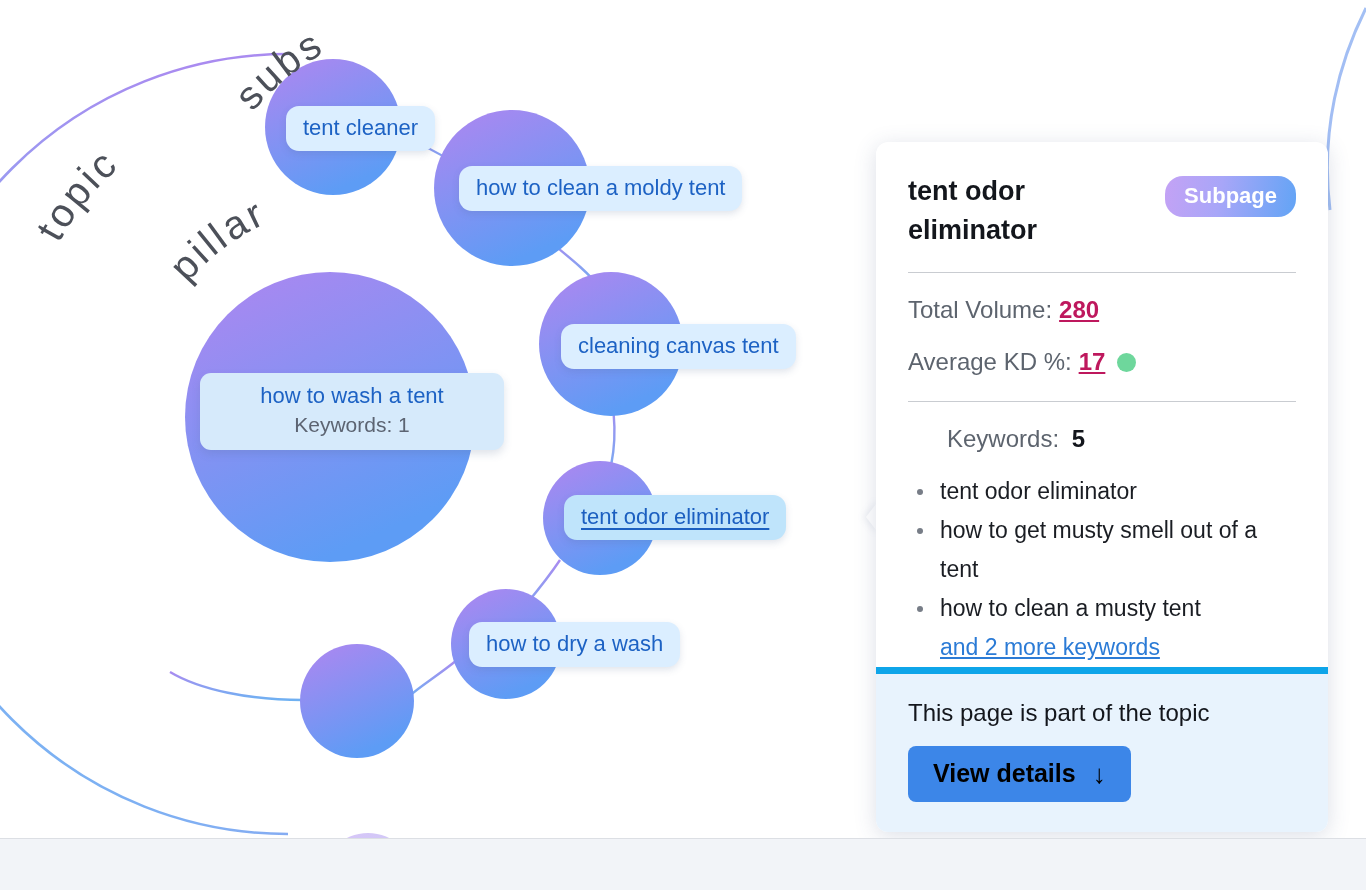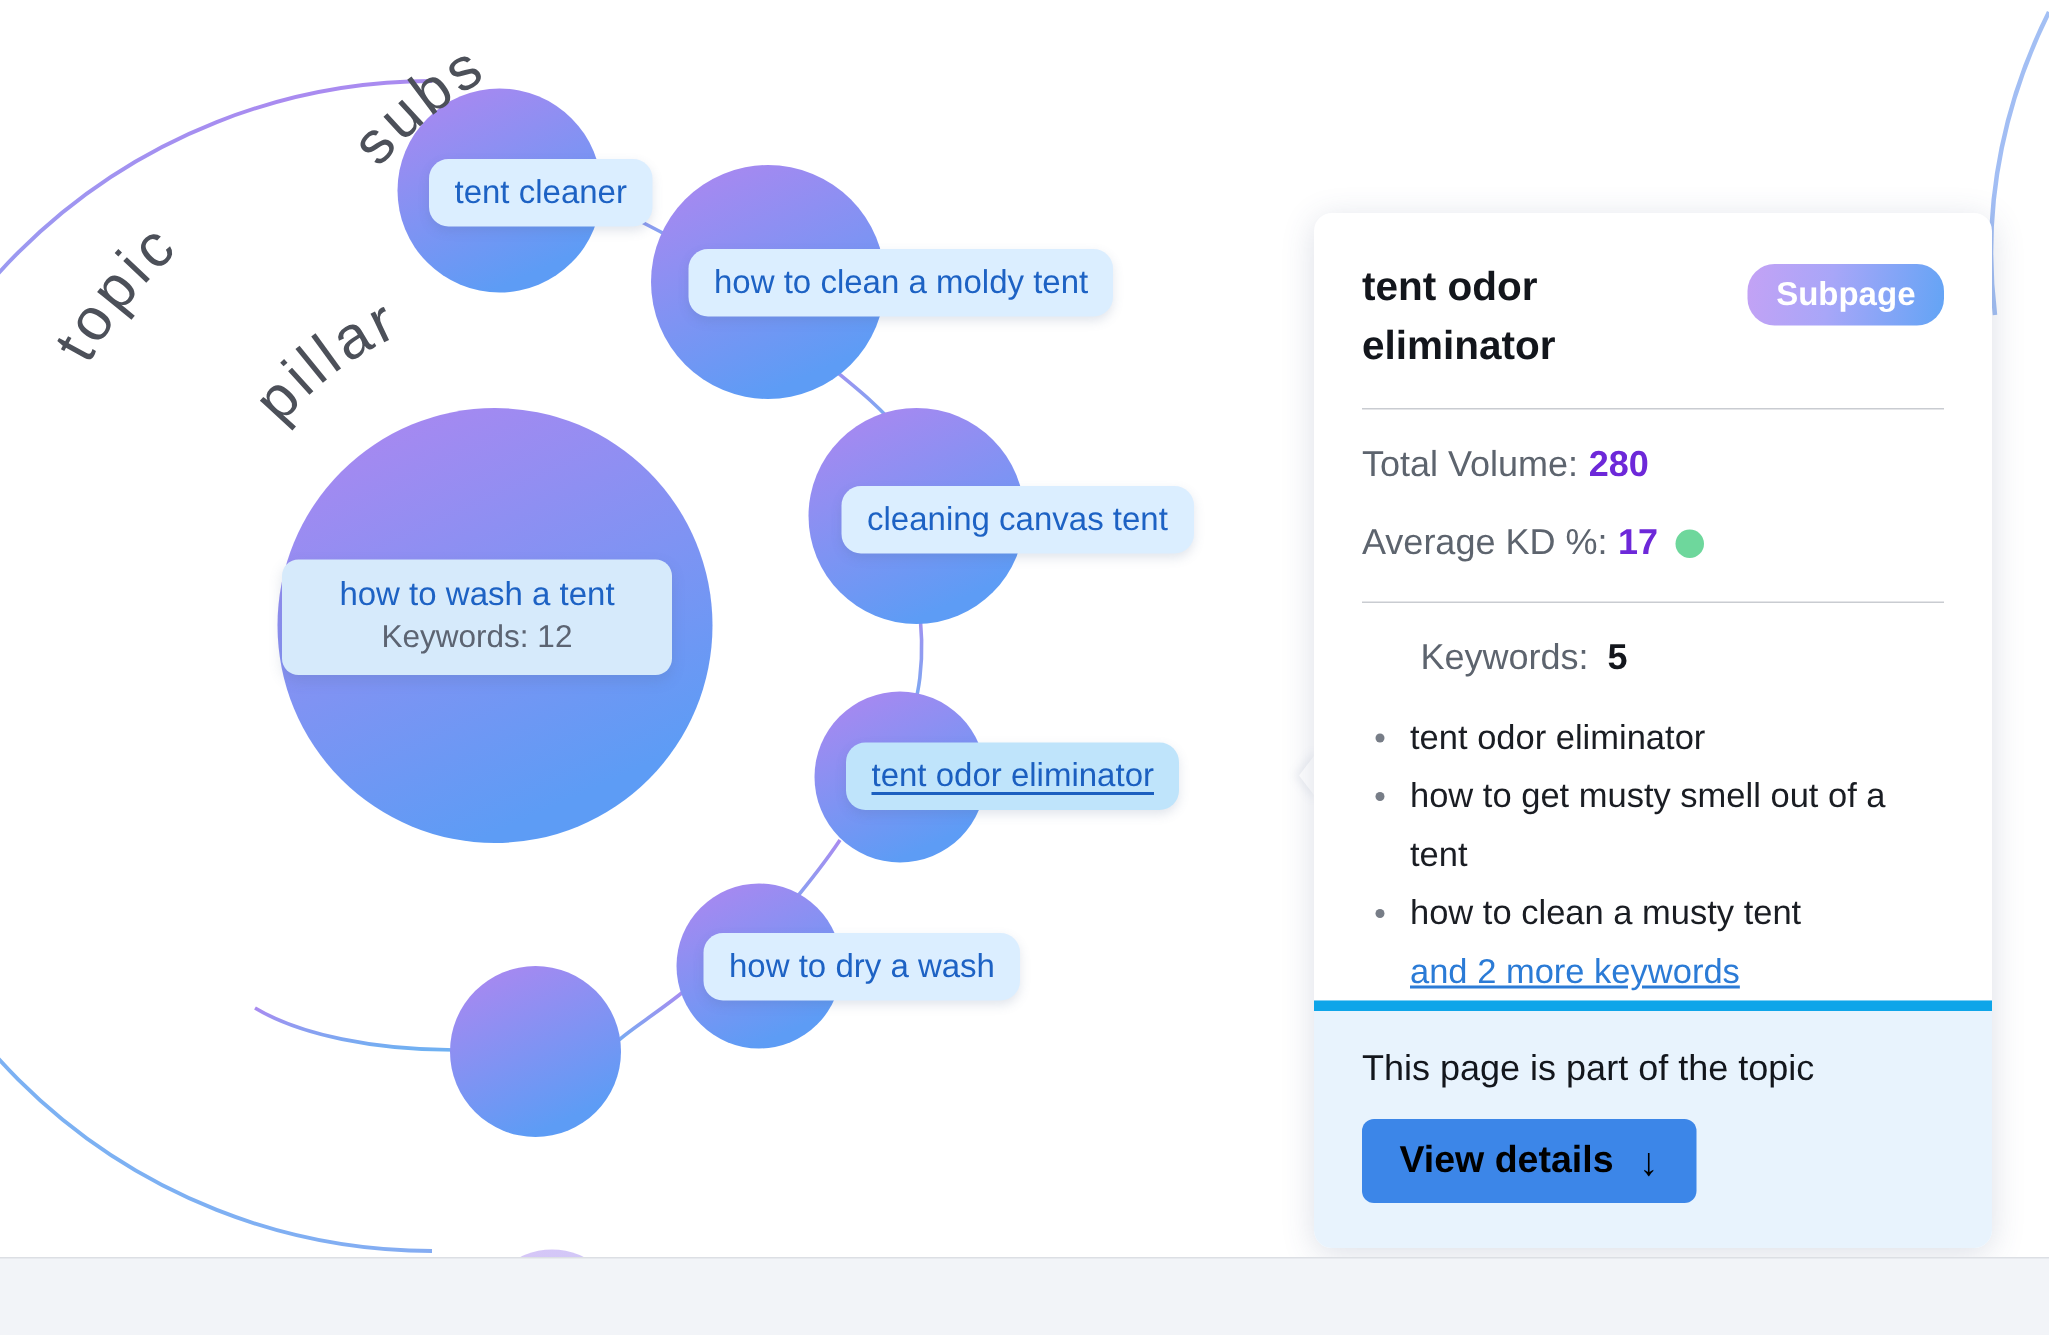--- a/index.html
+++ b/index.html
@@ -150,23 +150,24 @@
   }
   .tt-stat {
     font-size: 24px;
     line-height: 30px;
     color: #5d646e;
     margin-top: 22px;
     display: flex;
     align-items: center;
   }
   .tt-stat .val {
-    color: #6d28d9;
+    color: #be185d;
     font-weight: bold;
     margin-left: 7px;
+    text-decoration: underline;
   }
   .kd-dot {
     display: inline-block;
     width: 19px; height: 19px;
     border-radius: 50%;
     background: #6ed79c;
     margin-left: 12px;
   }
   .tt-divider2 {
     height: 1px;
@@ -334,23 +335,23 @@
     </div>
 
     <div class="node-label active" style="left:564px; top:495px;">
       <span class="txt">tent odor eliminator</span>
     </div>
 
     <div class="node-label" style="left:469px; top:622px;">
       <span class="txt">how to dry a wash</span>
     </div>
 
-    <div class="node-label pillar" style="left:188px; top:373px; width:260px;">
+    <div class="node-label pillar" style="left:200px; top:373px; width:304px;">
       <span class="txt">how to wash a tent</span>
-      <span class="kw">Keywords: 12</span>
+      <span class="kw">Keywords: 1</span>
     </div>
 
     <div id="tooltip-pointer"></div>
 
     <div id="tooltip">
       <div class="tt-body">
 
         <div class="tt-head">
           <div class="tt-title">tent odor eliminator</div>
           <div class="tt-badge">Subpage</div>

